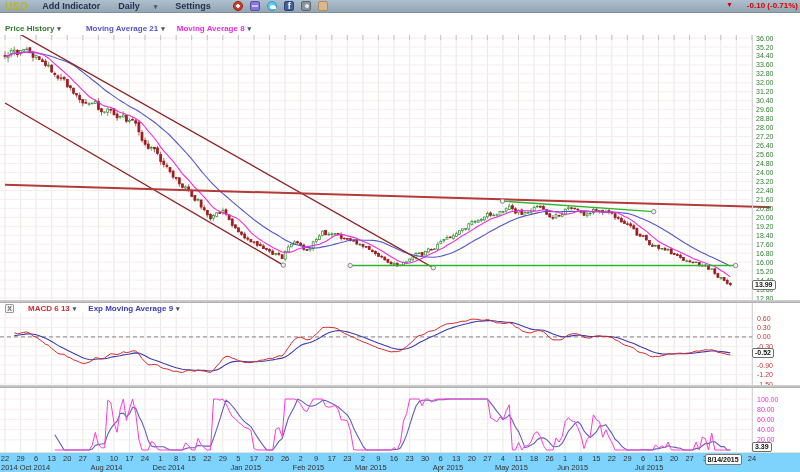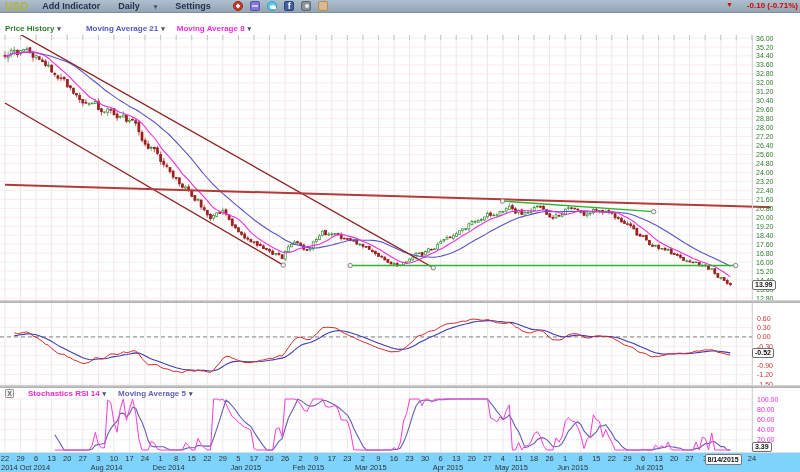--- a/index.html
+++ b/index.html
@@ -728,20 +728,31 @@
       <text x="756" y="229.6" font-size="7" fill="#2e7d2e">16.00</text>
       <text x="756" y="238.6" font-size="7" fill="#2e7d2e">15.20</text>
       <text x="756" y="247.6" font-size="7" fill="#2e7d2e">14.40</text>
       <text x="756" y="256.5" font-size="7" fill="#2e7d2e">13.60</text>
       <text x="756" y="265.5" font-size="7" fill="#2e7d2e">12.80</text>
       <line x1="752.5" y1="0" x2="752.5" y2="265" stroke="#d5d5d5"></line>
     </svg>
 
   <div class="divider" style="top:300px;"></div>
 
+  <div class="legend" id="legend-macd" style="left:1px;top:304px;">
+      <span class="xbox">X</span>
+      <span class="leg">
+        <span style="color: rgb(212, 42, 42);">MACD 6 13</span>
+        <span class="caret">▾</span>
+      </span>
+      <span class="leg">
+        <span style="color: rgb(60, 60, 180);">Exp Moving Average 9</span>
+        <span class="caret">▾</span>
+      </span>
+    </div>
   <svg id="macd-svg" width="800" height="82" style="top:303px;">
       <line x1="5.0" y1="0" x2="5.0" y2="82" stroke="#eae8e5" stroke-width="1"></line>
       <line x1="20.6" y1="0" x2="20.6" y2="82" stroke="#eae8e5" stroke-width="1"></line>
       <line x1="36.1" y1="0" x2="36.1" y2="82" stroke="#eae8e5" stroke-width="1"></line>
       <line x1="51.7" y1="0" x2="51.7" y2="82" stroke="#eae8e5" stroke-width="1"></line>
       <line x1="67.2" y1="0" x2="67.2" y2="82" stroke="#eae8e5" stroke-width="1"></line>
       <line x1="82.8" y1="0" x2="82.8" y2="82" stroke="#eae8e5" stroke-width="1"></line>
       <line x1="98.4" y1="0" x2="98.4" y2="82" stroke="#eae8e5" stroke-width="1"></line>
       <line x1="113.9" y1="0" x2="113.9" y2="82" stroke="#eae8e5" stroke-width="1"></line>
       <line x1="129.5" y1="0" x2="129.5" y2="82" stroke="#eae8e5" stroke-width="1"></line>
@@ -801,31 +812,20 @@
       <text x="757" y="36.4" font-size="7" fill="#cc3333">0.00</text>
       <text x="757" y="45.8" font-size="7" fill="#cc3333">-0.30</text>
       <text x="757" y="64.6" font-size="7" fill="#cc3333">-0.90</text>
       <text x="757" y="74.1" font-size="7" fill="#cc3333">-1.20</text>
       <text x="757" y="83.5" font-size="7" fill="#cc3333">-1.50</text>
       <line x1="752.5" y1="0" x2="752.5" y2="82" stroke="#d5d5d5"></line>
     </svg>
 
   <div class="divider" style="top:385px;"></div>
 
-  <div class="legend" id="legend-stoch" style="left:1px;top:389px;">
-      <span class="xbox">X</span>
-      <span class="leg">
-        <span style="color: rgb(238, 42, 208);">Stochastics RSI 14</span>
-        <span class="caret">▾</span>
-      </span>
-      <span class="leg">
-        <span style="color: rgb(96, 96, 184);">Moving Average 5</span>
-        <span class="caret">▾</span>
-      </span>
-    </div>
   <svg id="stoch-svg" width="800" height="64" style="top:388px;">
       <line x1="5.0" y1="0" x2="5.0" y2="64" stroke="#eae8e5" stroke-width="1"></line>
       <line x1="20.6" y1="0" x2="20.6" y2="64" stroke="#eae8e5" stroke-width="1"></line>
       <line x1="36.1" y1="0" x2="36.1" y2="64" stroke="#eae8e5" stroke-width="1"></line>
       <line x1="51.7" y1="0" x2="51.7" y2="64" stroke="#eae8e5" stroke-width="1"></line>
       <line x1="67.2" y1="0" x2="67.2" y2="64" stroke="#eae8e5" stroke-width="1"></line>
       <line x1="82.8" y1="0" x2="82.8" y2="64" stroke="#eae8e5" stroke-width="1"></line>
       <line x1="98.4" y1="0" x2="98.4" y2="64" stroke="#eae8e5" stroke-width="1"></line>
       <line x1="113.9" y1="0" x2="113.9" y2="64" stroke="#eae8e5" stroke-width="1"></line>
       <line x1="129.5" y1="0" x2="129.5" y2="64" stroke="#eae8e5" stroke-width="1"></line>

